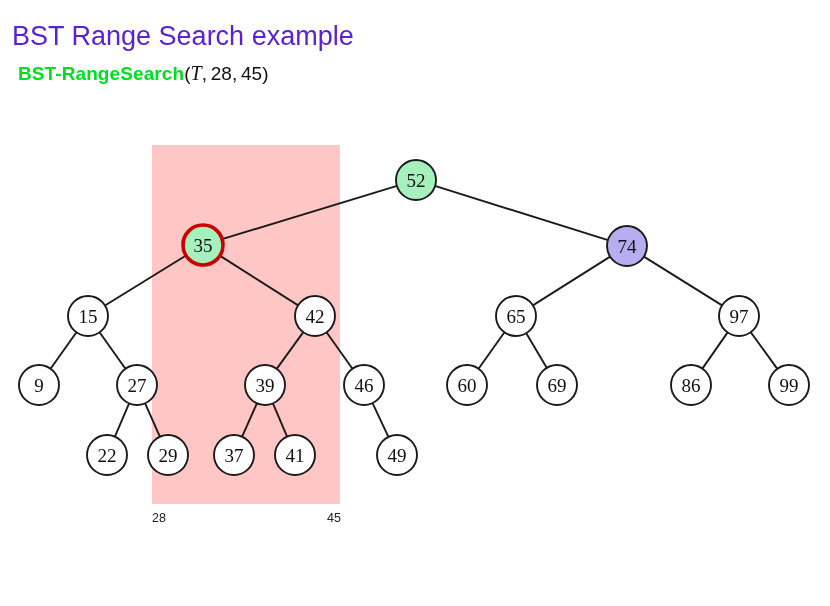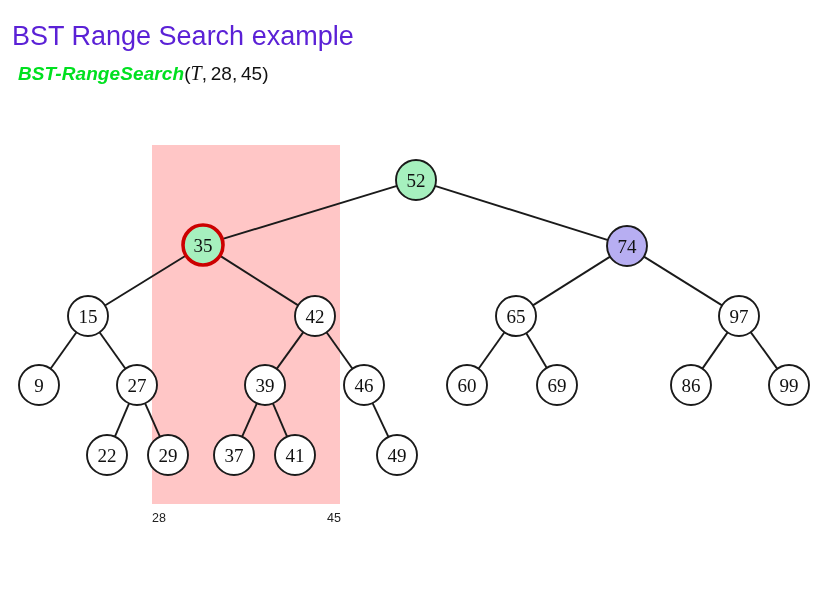--- a/index.html
+++ b/index.html
@@ -17,21 +17,21 @@
     white-space:nowrap;
     font-family:"Liberation Sans", sans-serif;
   }
   .subtitle{
     position:absolute;left:18px;top:62px;
     font-size:19px;line-height:1.1;
     white-space:nowrap;
     color:#111111;
     font-family:"Liberation Sans", sans-serif;
   }
-  .subtitle .fname{color:#00E020;font-style:italic;font-weight:600;letter-spacing:.1px;}
+  .subtitle .fname{color:#00E020;font-weight:600;letter-spacing:.1px;}
   .subtitle .paren{color:#111111;font-style:normal;}
   .subtitle .tvar{font-style:italic;font-family:"Liberation Serif", serif;font-size:20px;}
   .subtitle .num{font-style:normal;}
 
   svg#tree{position:absolute;left:0;top:0;width:830px;height:606px;}
 
   .band{fill:#FFC6C6;}
   .edge{stroke:#1a1a1a;stroke-width:1.9;fill:none;}
   .node circle{stroke:#1a1a1a;stroke-width:1.9;}
   .node.white circle{fill:#ffffff;}

